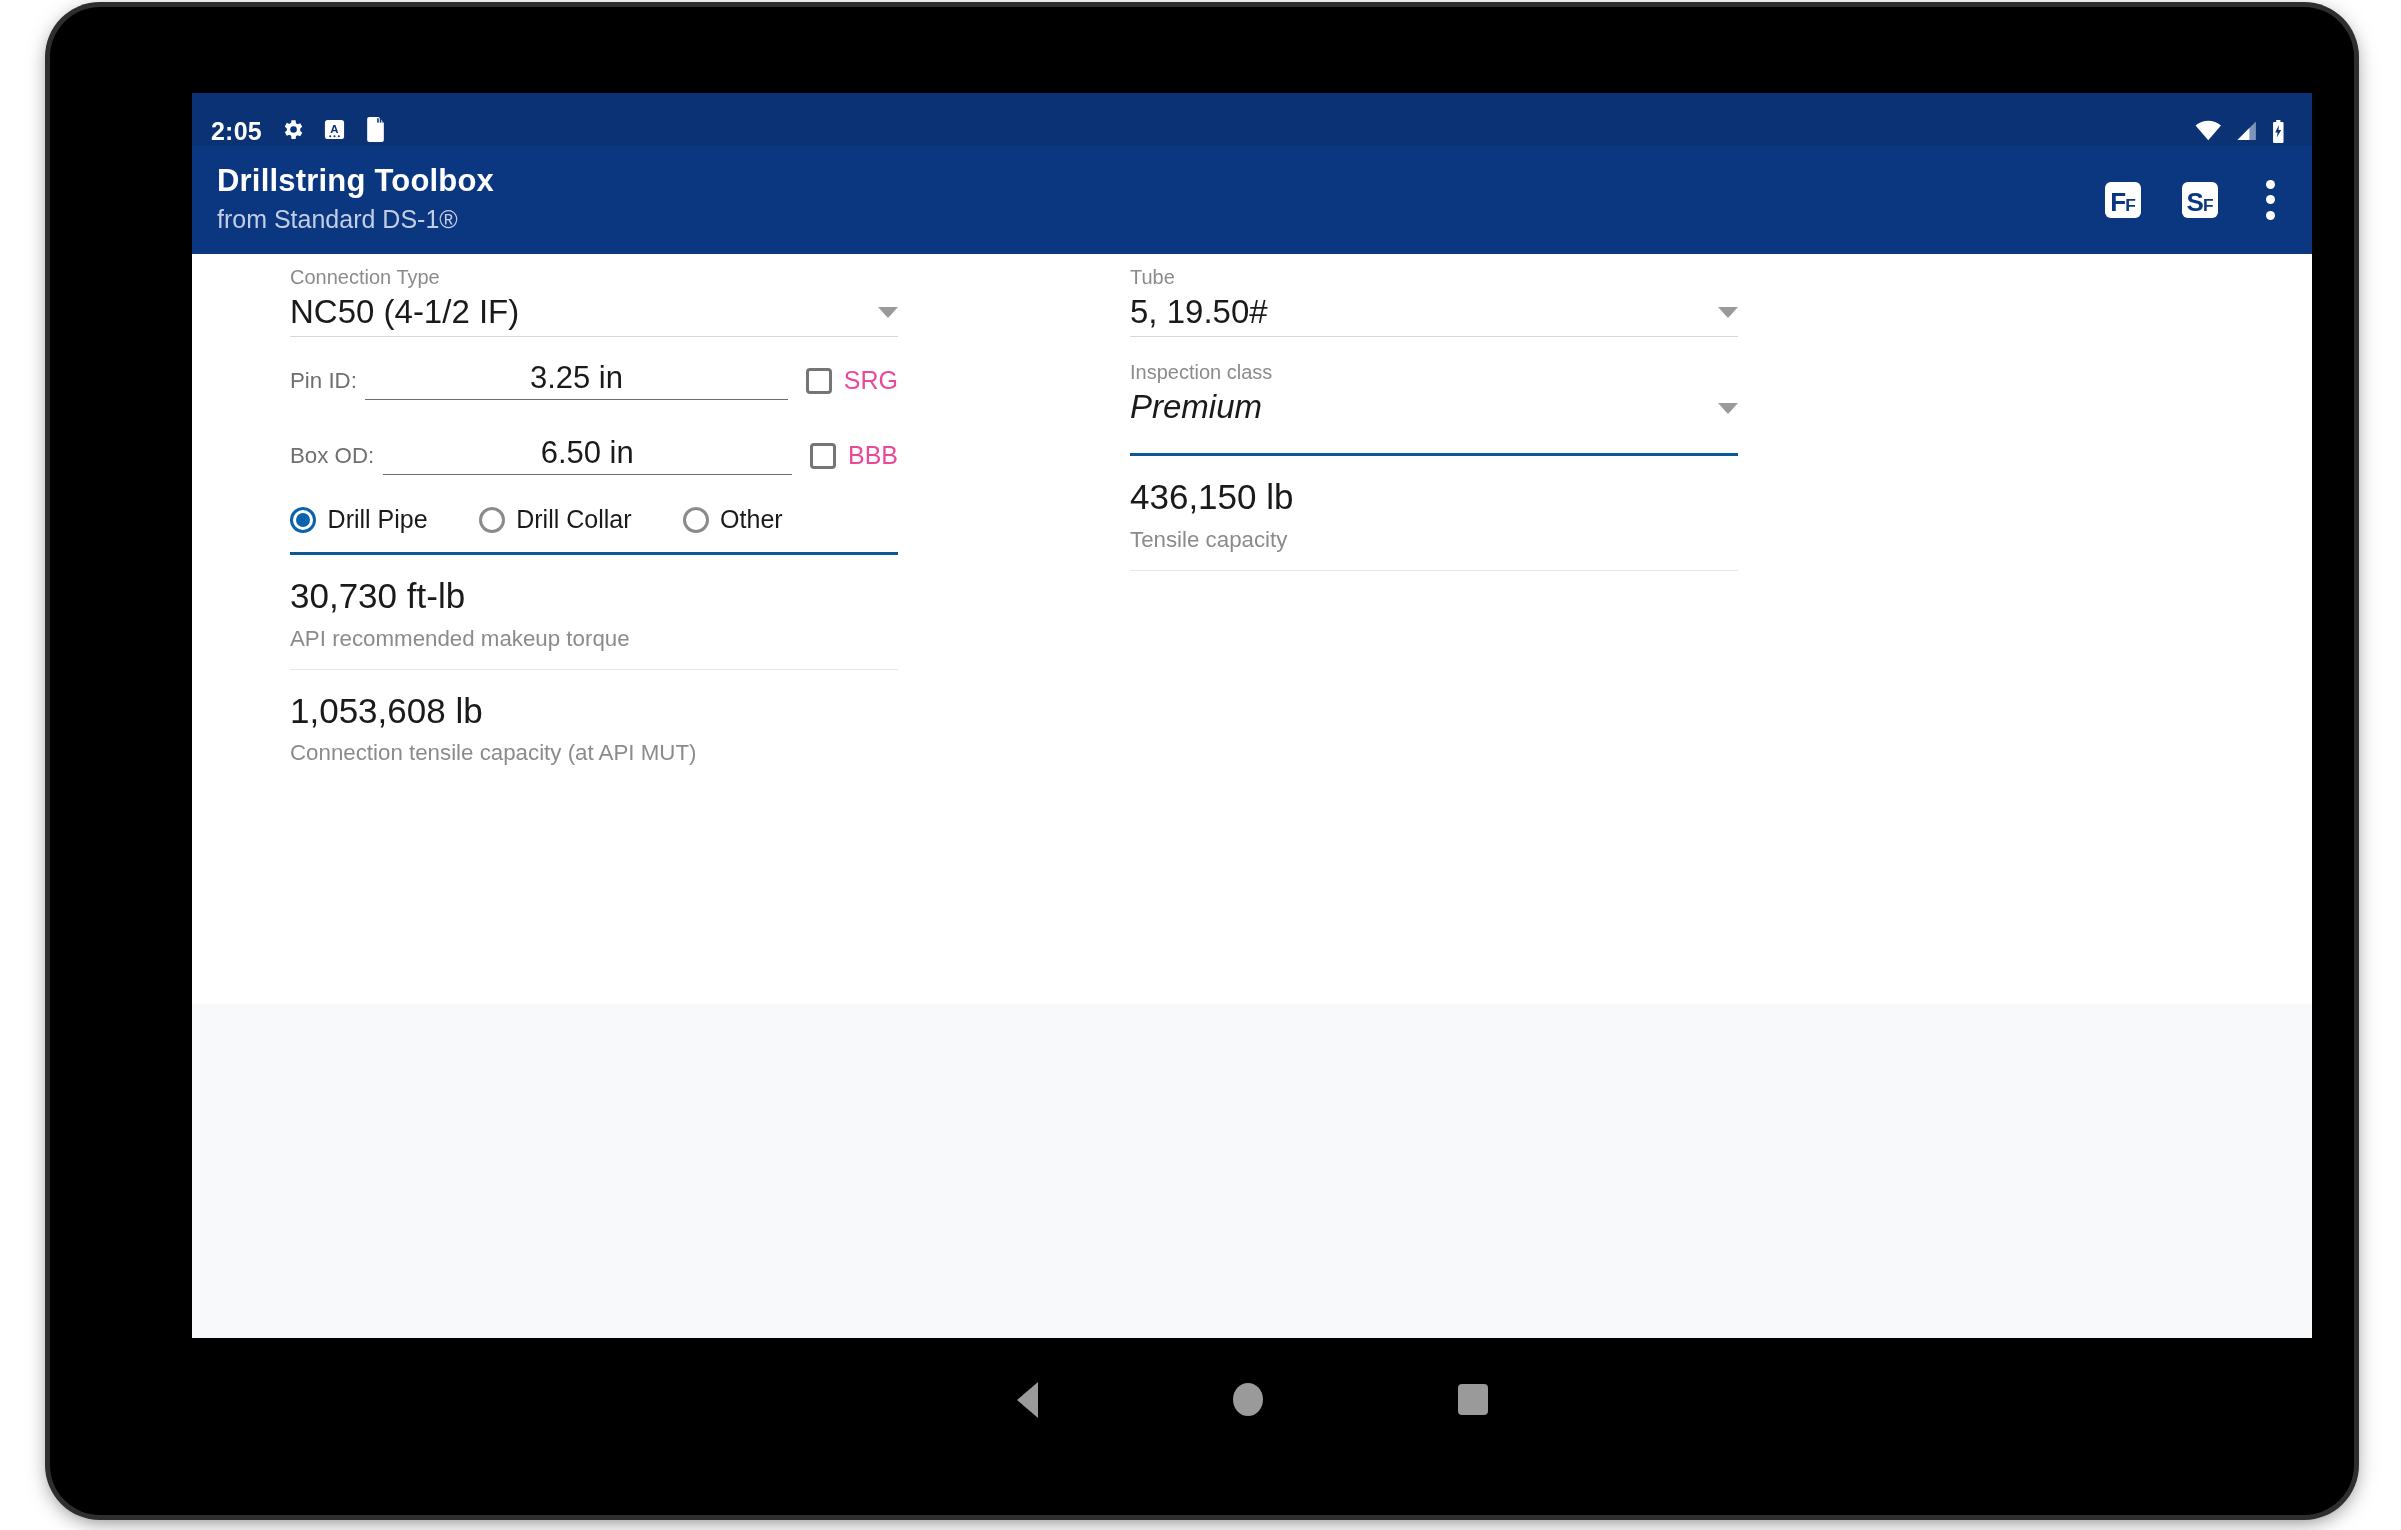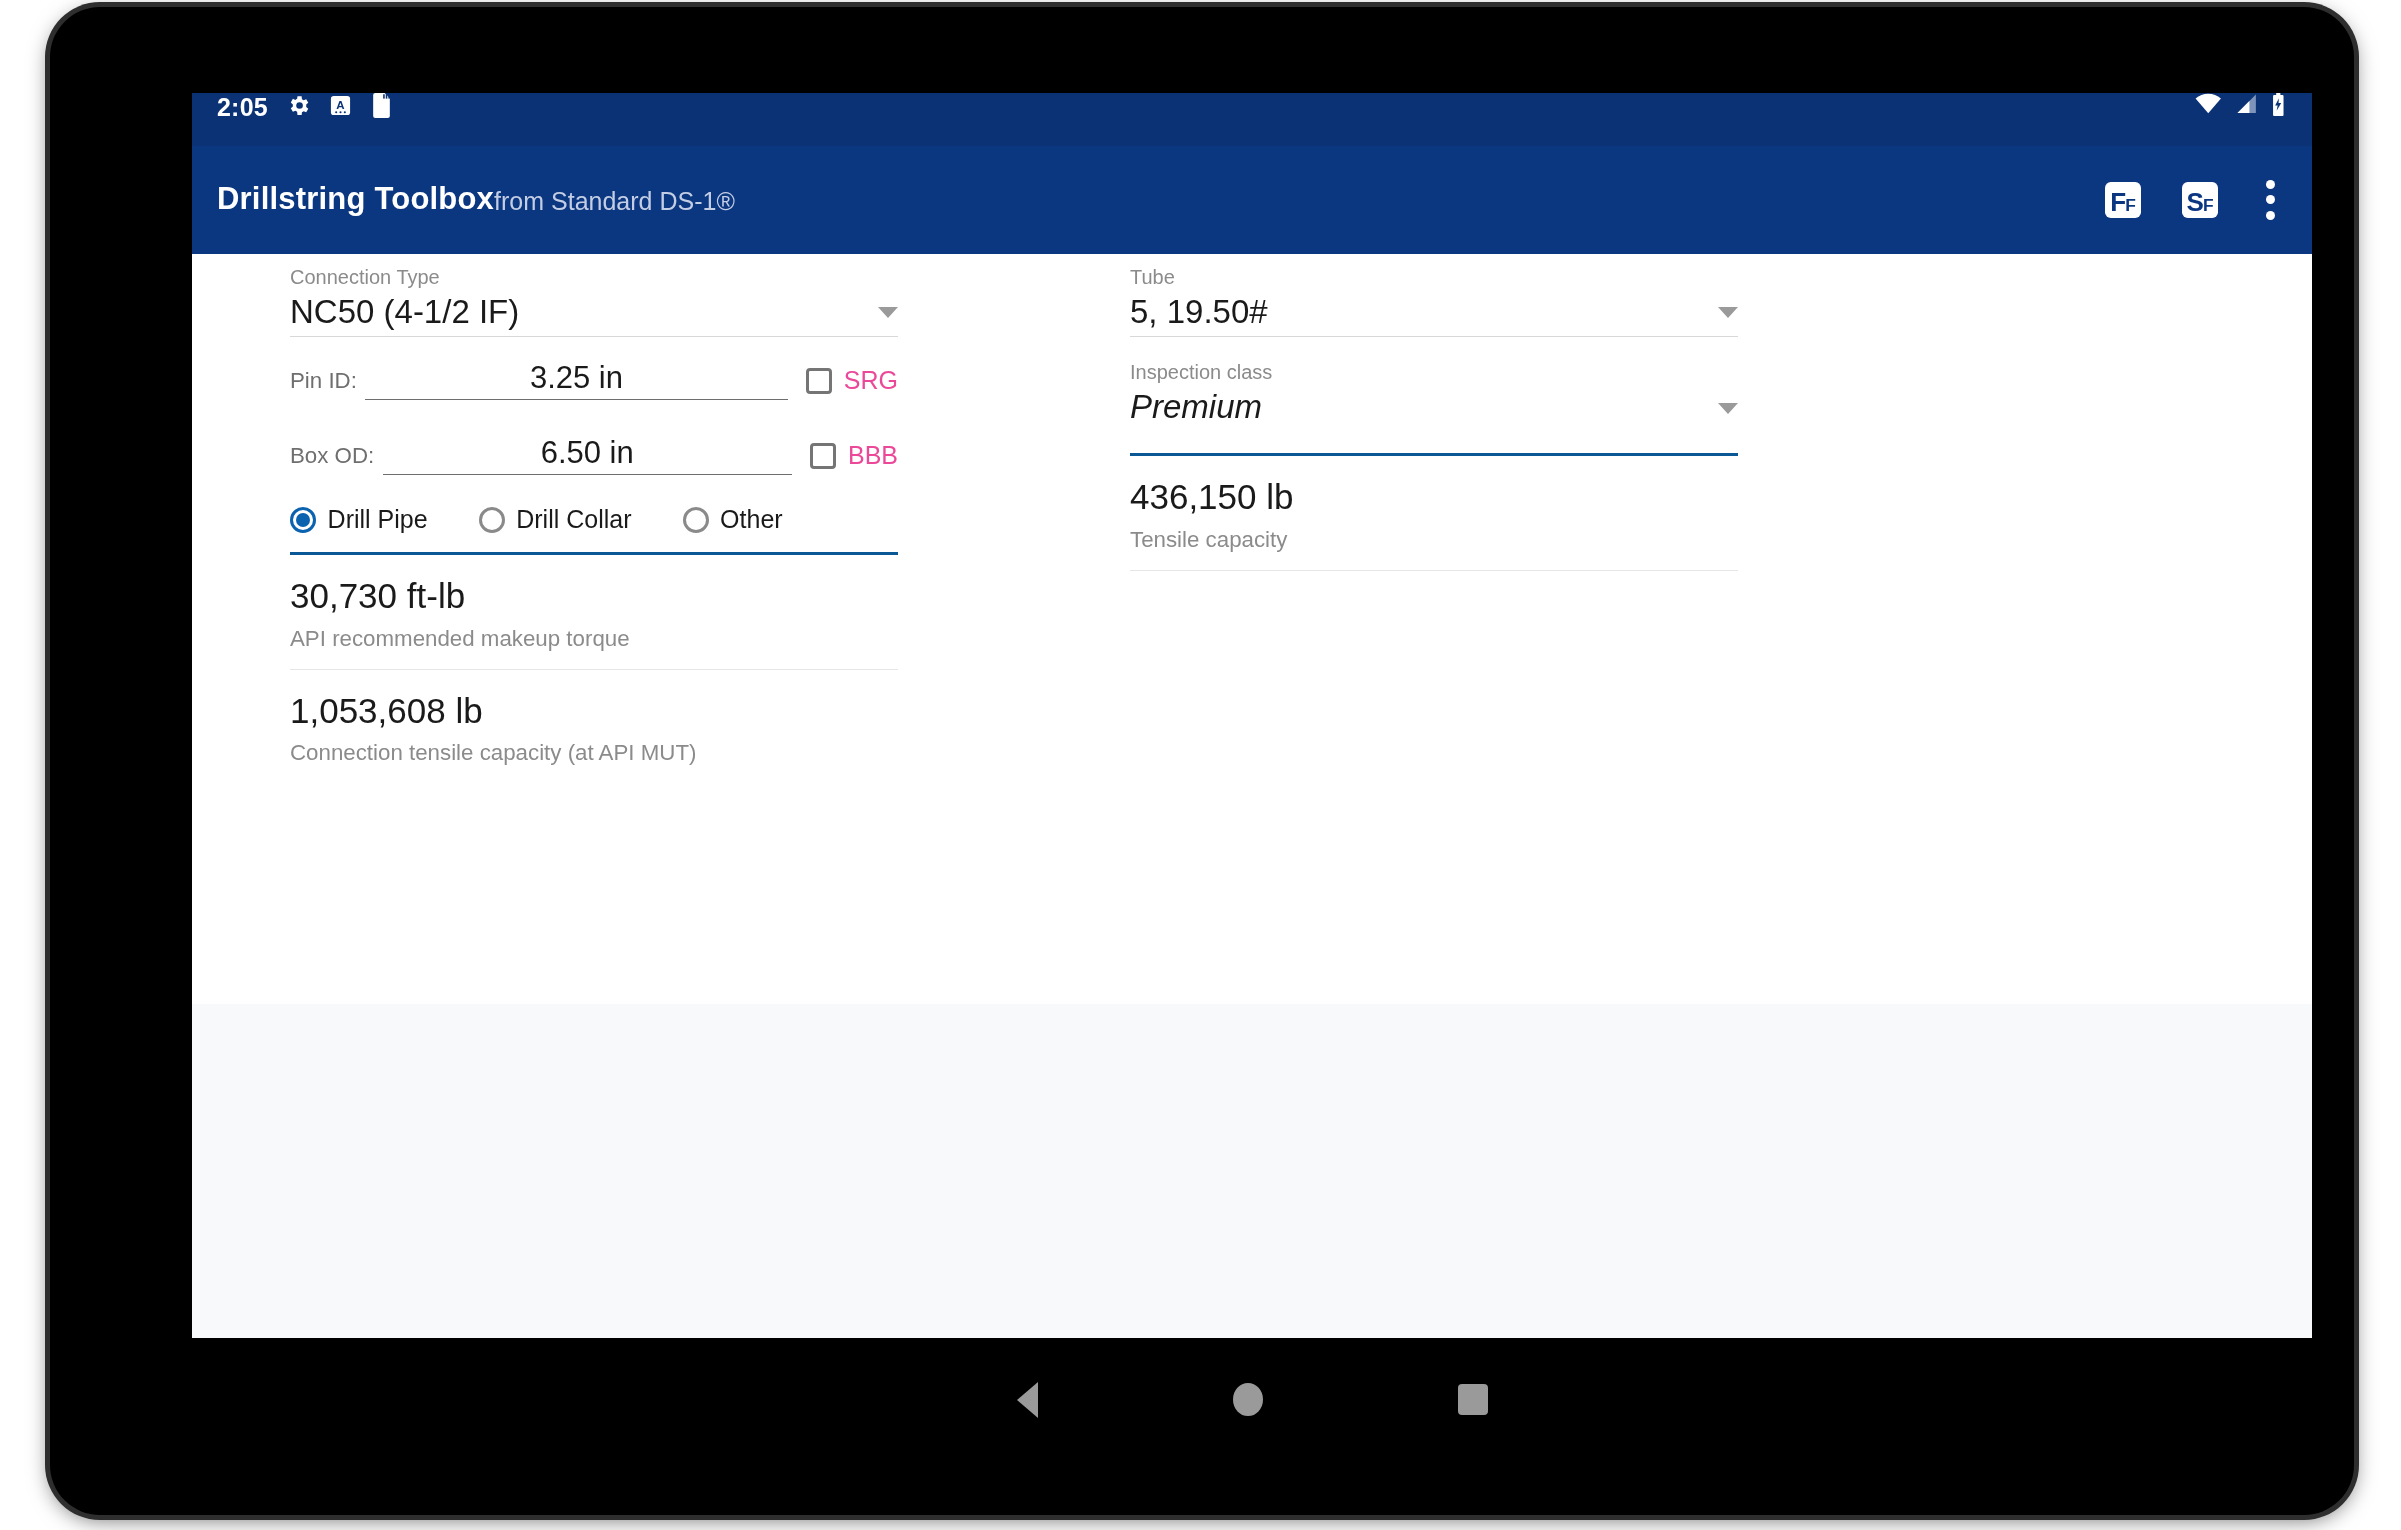--- a/index.html
+++ b/index.html
@@ -34,42 +34,42 @@
     background: #f8f9fa;
     overflow: hidden;
   }
 
   
   #status-bar {
     position: relative;
     height: 53px;
     background: #0a3275;
     display: flex;
-    align-items: flex-start;
-    padding: 0 25px 0 25px;
+    align-items: flex-end;
+    padding: 0 25px 0 19px;
   }
   .sb-left { display: flex; align-items: center; gap: 18px; }
   .sb-right { margin-left: auto; display: flex; align-items: center; gap: 13.2px; }
   #status-clock {
     color: #ffffff;
     font-size: 25px;
     font-weight: bold;
     letter-spacing: 0.2px;
   }
 
   
   #app-bar {
     position: relative;
     height: 108px;
     background: #0b3680;
     display: flex;
     align-items: center;
     padding: 0 21.5px 0 25px;
   }
-  #app-titles { display: flex; flex-direction: row; justify-content: space-between; }
+  #app-titles { display: flex; flex-direction: column; justify-content: space-between; }
   #app-title {
     color: #ffffff;
     font-size: 31px;
     font-weight: bold;
     line-height: 1.15;
     letter-spacing: 0.2px;
   }
   #app-subtitle {
     color: #c3cde4;
     font-size: 25px;

